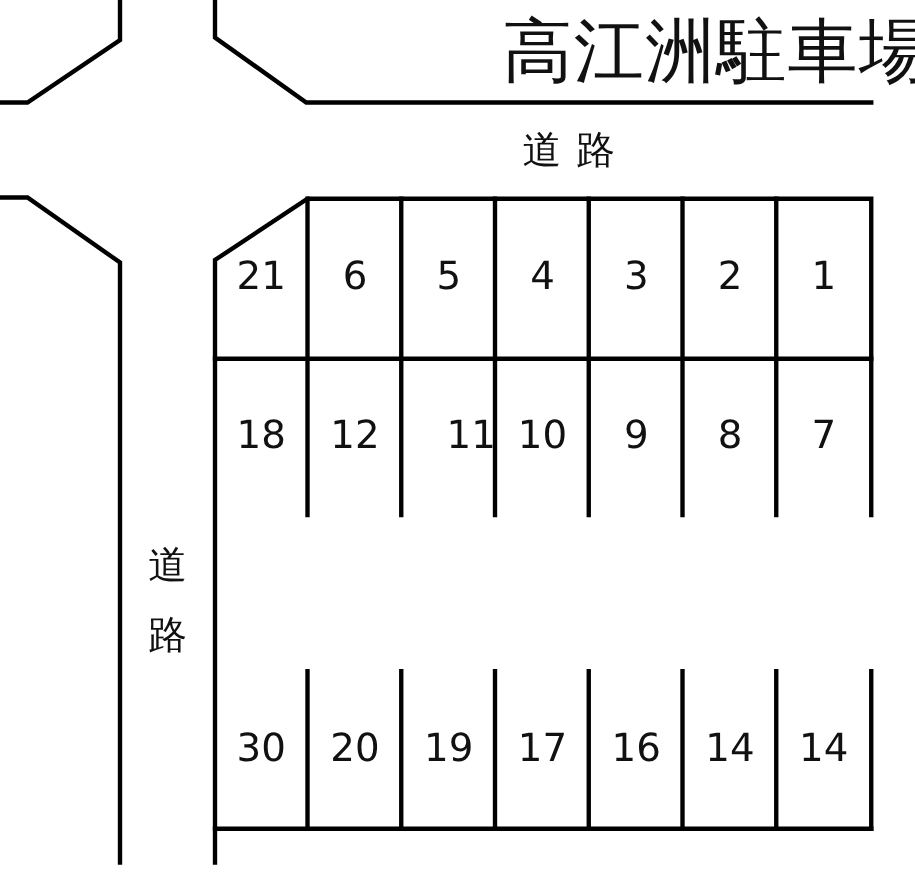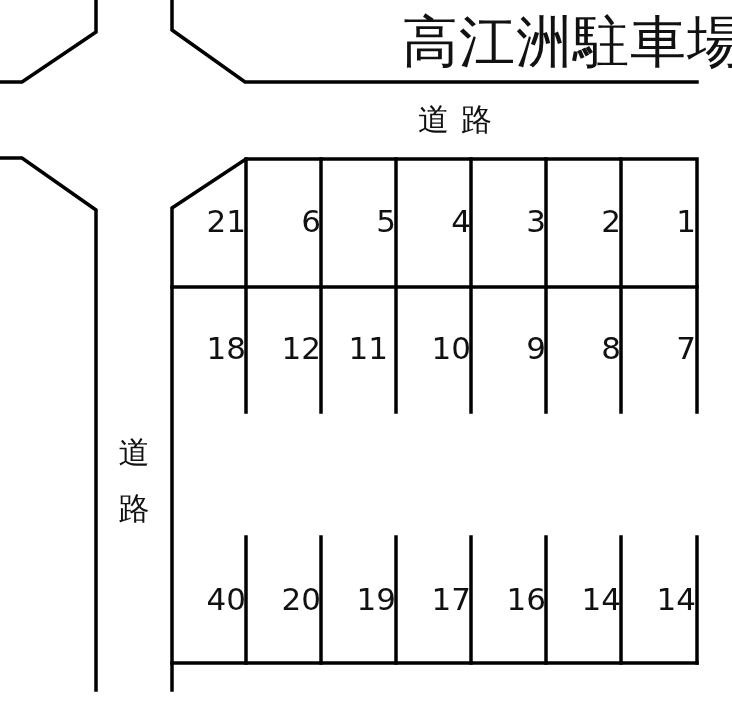--- a/index.html
+++ b/index.html
@@ -6,21 +6,21 @@
   body { width: 732px; height: 702px; position: relative; overflow: hidden;
          font-family: "DejaVu Sans", sans-serif; color: #111111; }
   svg.lines { position: absolute; left: 0; top: 0; }
   .title { position: absolute; left: 402px; top: 14px; font-size: 56px; letter-spacing: 1px;
            font-family: "DejaVu Sans", sans-serif; font-weight: 300; line-height: 56px; white-space: nowrap; }
   .road-h { position: absolute; left: 418px; top: 100px; font-size: 31px; letter-spacing: 12px;
             line-height: 40px; white-space: nowrap; font-family: Liberation Serif, serif; }
   .road-v { position: absolute; left: 116px; top: 424px; width: 36px; font-size: 31px;
             line-height: 56px; text-align: center; }
   .road-v span { display: block; }
-  .space { position: absolute; width: 74px; text-align: right; font-size: 31px;
+  .space { position: absolute; width: 74px; text-align: center; font-size: 31px;
            font-family: "DejaVu Sans", sans-serif; line-height: 40px; }
 </style>
 </head>
 <body>
 
 <svg class="lines" width="732" height="702" viewBox="0 0 732 702">
   <g stroke="#000" stroke-width="3.5" fill="none" stroke-linecap="square" stroke-linejoin="miter">
 
     <polyline points="96,0 96,32 22,82 0,82"></polyline>
 
@@ -61,25 +61,25 @@
 <div class="space" style="left:172px;top:201px">21</div>
 <div class="space" style="left:247px;top:201px">6</div>
 <div class="space" style="left:322px;top:201px">5</div>
 <div class="space" style="left:397px;top:201px">4</div>
 <div class="space" style="left:472px;top:201px">3</div>
 <div class="space" style="left:547px;top:201px">2</div>
 <div class="space" style="left:622px;top:201px">1</div>
 
 <div class="space" style="left:172px;top:328px">18</div>
 <div class="space" style="left:247px;top:328px">12</div>
-<div class="space" style="left:314px;top:328px">11</div>
+<div class="space" style="left:340px;top:328px">11</div>
 <div class="space" style="left:397px;top:328px">10</div>
 <div class="space" style="left:472px;top:328px">9</div>
 <div class="space" style="left:547px;top:328px">8</div>
 <div class="space" style="left:622px;top:328px">7</div>
 
-<div class="space" style="left:172px;top:579px">40</div>
+<div class="space" style="left:172px;top:579px">30</div>
 <div class="space" style="left:247px;top:579px">20</div>
 <div class="space" style="left:322px;top:579px">19</div>
 <div class="space" style="left:397px;top:579px">17</div>
 <div class="space" style="left:472px;top:579px">16</div>
 <div class="space" style="left:547px;top:579px">14</div>
 <div class="space" style="left:622px;top:579px">14</div>
 
 </body></html>

